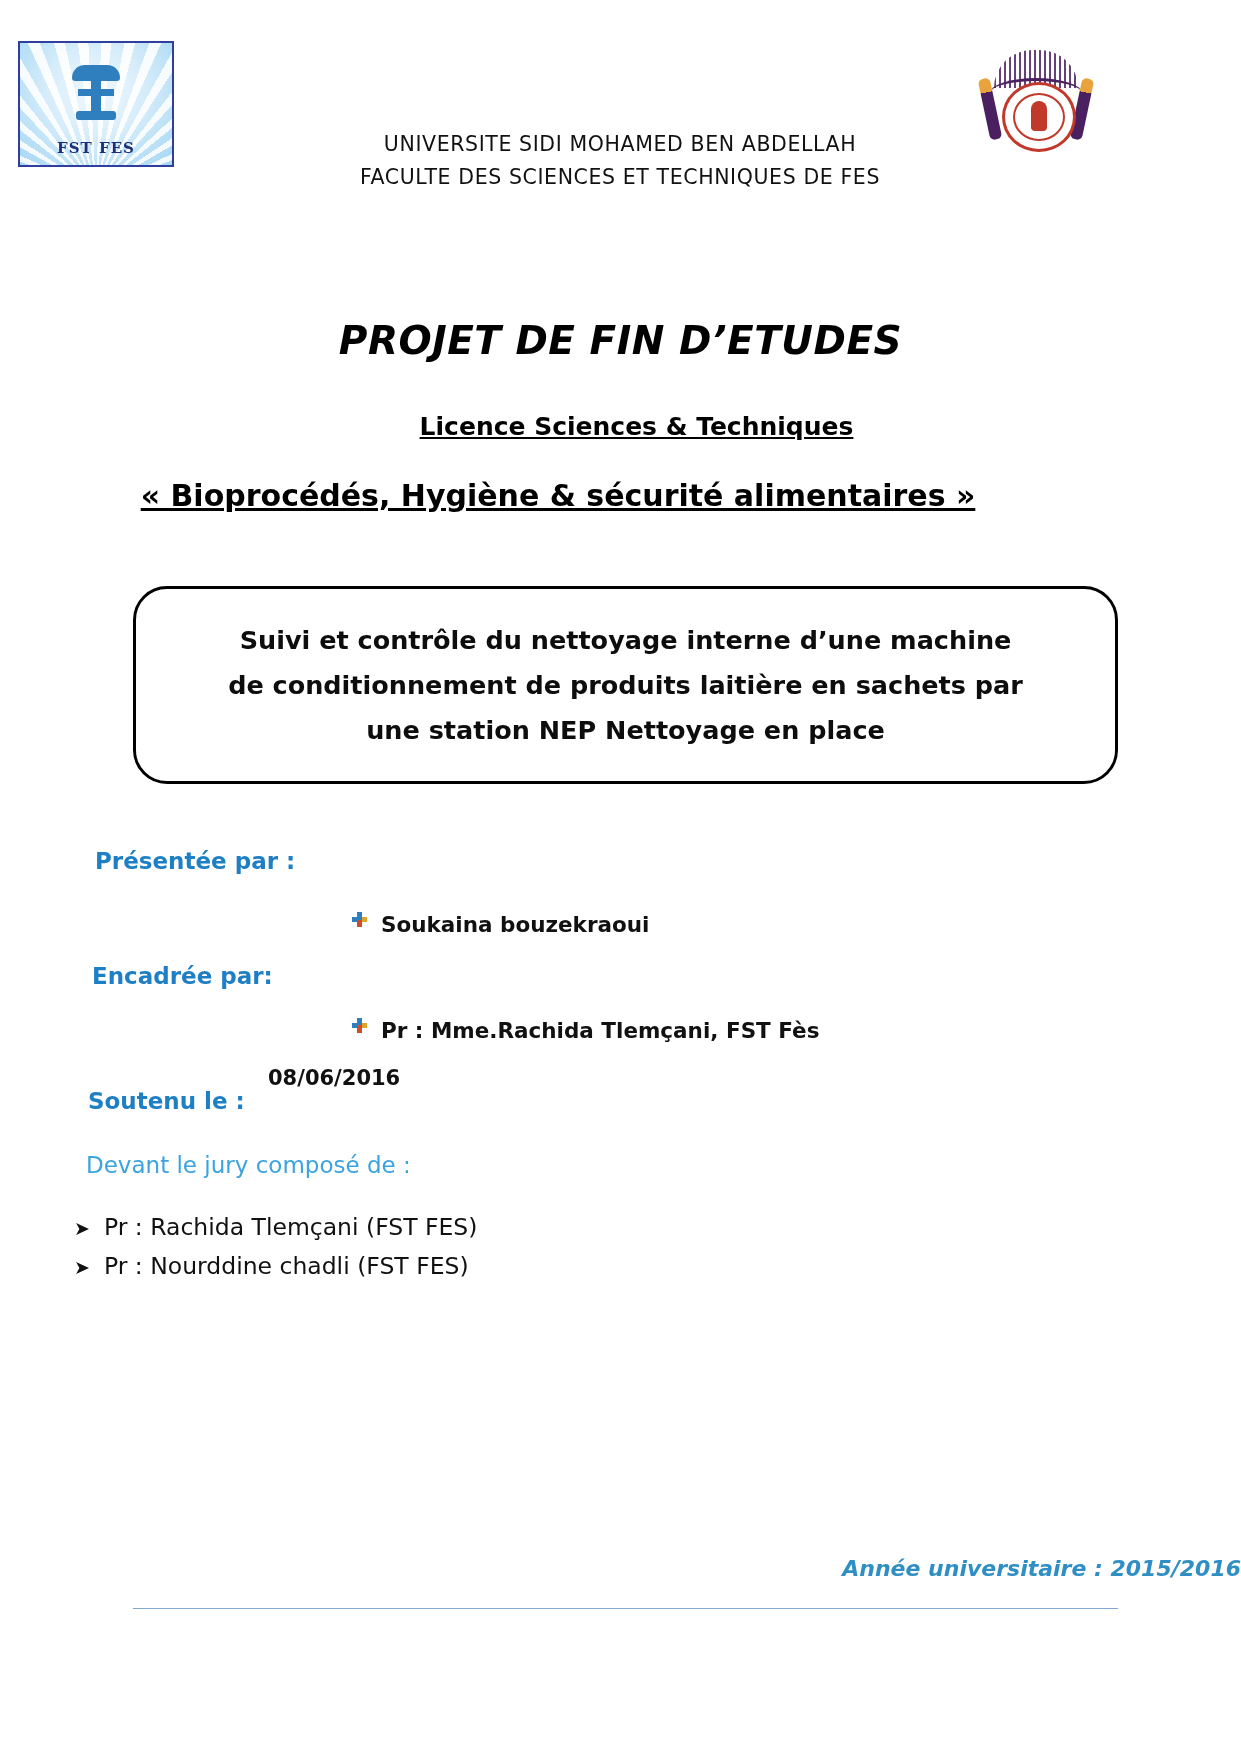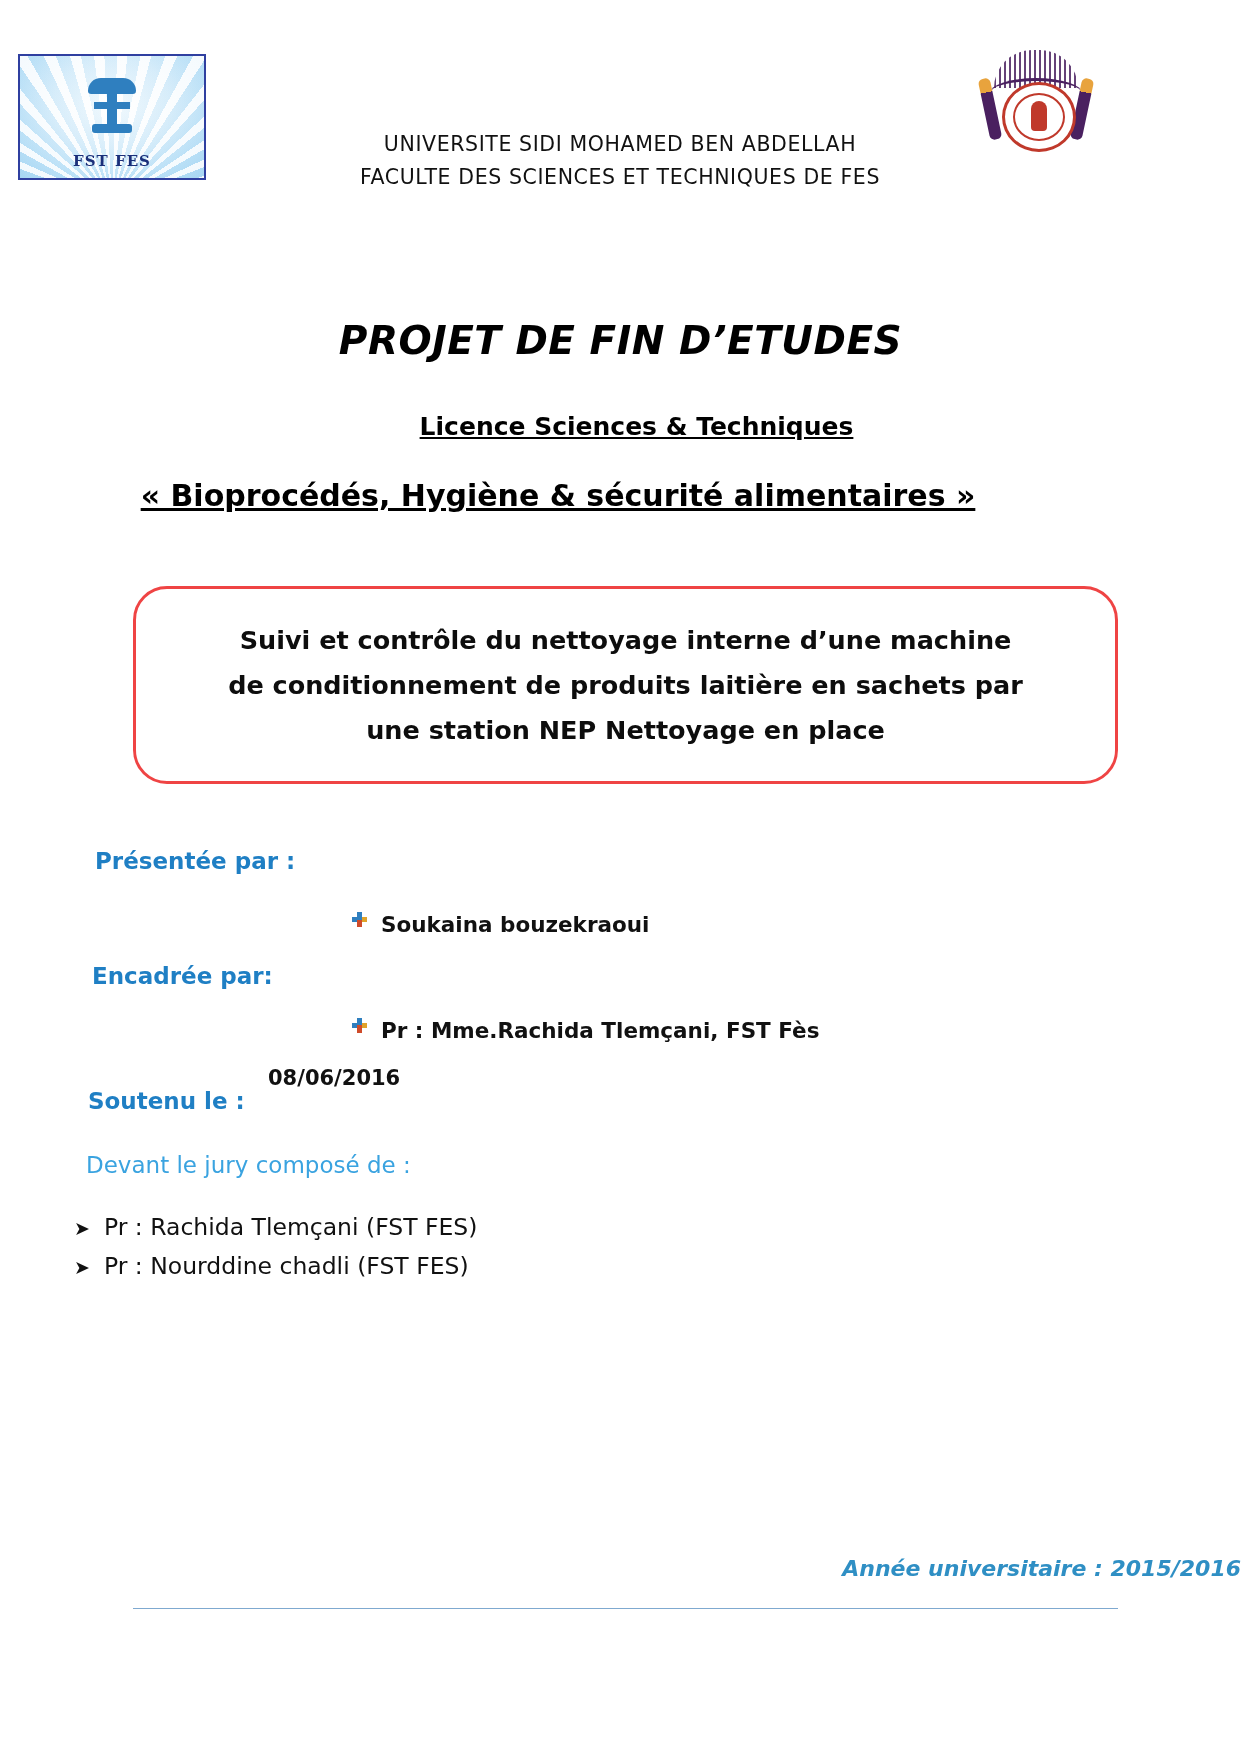--- a/index.html
+++ b/index.html
@@ -20,27 +20,26 @@
   .header {
     position: absolute;
     top: 38px;
     left: 0;
     width: 1241px;
     height: 150px;
   }
   .logo-left {
     position: absolute;
     left: 18px;
-    top: 16px;
+    top: 3px;
     width: 152px;
     height: 122px;
     border: 2px solid #2f3fa0;
     background: radial-gradient(ellipse at 50% 40%, #ffffff 0%, #dff0fb 45%, #bfe2f7 75%, #a7d6f2 100%);
     overflow: hidden;
-    padding-left: 32px;
   }
   .logo-left .rays {
     position: absolute;
     left: 0; top: 0; right: 0; bottom: 0;
     background:
       repeating-conic-gradient(from 200deg at 50% 120%, rgba(255,255,255,0.95) 0deg 4deg, rgba(160,215,245,0.15) 4deg 9deg);
     opacity: 0.9;
   }
   .logo-left .glyph {
     position: absolute;
@@ -198,21 +197,21 @@
   }
   .subtitle-2 span { text-decoration: underline; }
 
   
   .project-box {
     position: absolute;
     left: 133px;
     top: 586px;
     width: 985px;
     height: 198px;
-    border: 3px solid #ef4444;
+    border: 3px solid #000000;
     border-radius: 34px;
     box-sizing: border-box;
     display: flex;
     align-items: center;
     justify-content: center;
   }
   .project-box .inner {
     width: 900px;
     text-align: center;
     font-weight: bold;

